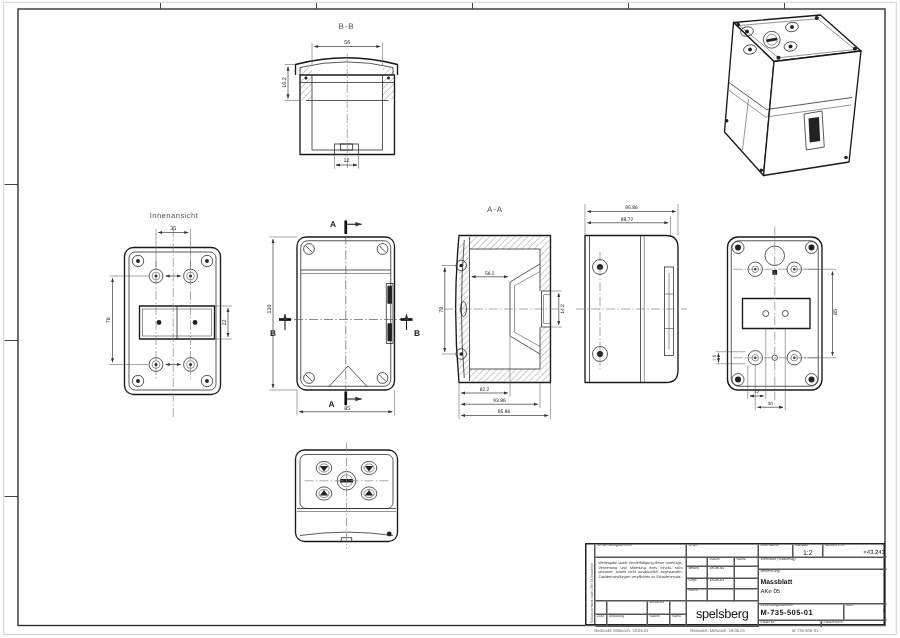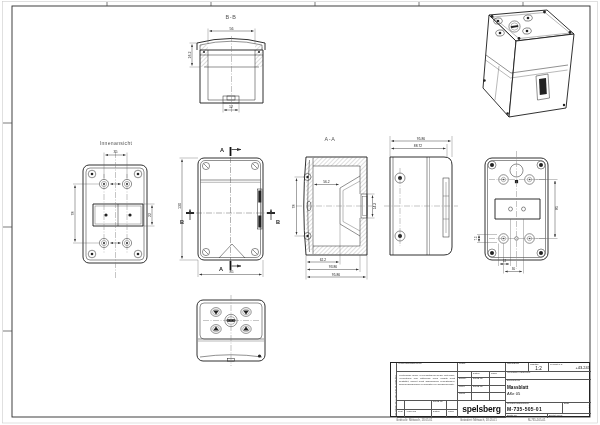--- a/index.html
+++ b/index.html
@@ -23,21 +23,21 @@
   .ht {fill:url(#hatch);stroke:none}
   
   .tb{position:absolute;left:390px;top:362px;width:200px;height:55px;border:1px solid #222;background:#fff}
   .tb .cell{position:absolute;border-right:.5px solid #555;border-bottom:.5px solid #555;overflow:hidden}
   .lblt{display:block;font-size:2.5px;color:#333;line-height:1.15;padding:.4px 1px;white-space:nowrap}
   .valt{display:block;font-size:2.7px;color:#111;line-height:1.1;padding:0 1px;white-space:nowrap}
   .disc{font-size:2.45px;color:#333;line-height:1.25;padding:1.5px 2px;text-align:justify}
   .strip{position:absolute;left:0;top:0;width:6px;height:53px;border-right:.5px solid #555}
   .strip span{position:absolute;left:-22px;top:25px;width:52px;transform:rotate(-90deg);
               font-size:2.4px;color:#444;white-space:nowrap}
-  .logo{font-size:8.5px;font-weight:bold;color:#111;letter-spacing:-.2px}
+  .logo{font-size:8.5px;font-weight:normal;color:#111;letter-spacing:-.2px}
   .drawno{font-size:5px;font-weight:bold;color:#111;letter-spacing:.3px}
   .big{font-size:4.6px;font-weight:bold;color:#111}
   .med{font-size:4px;color:#111}
   .scale{font-size:4.6px;color:#111}
   .foot{position:absolute;font-size:2.8px;color:#666;white-space:nowrap}
 </style>
 </head>
 <body>
 
 <div class="page">

